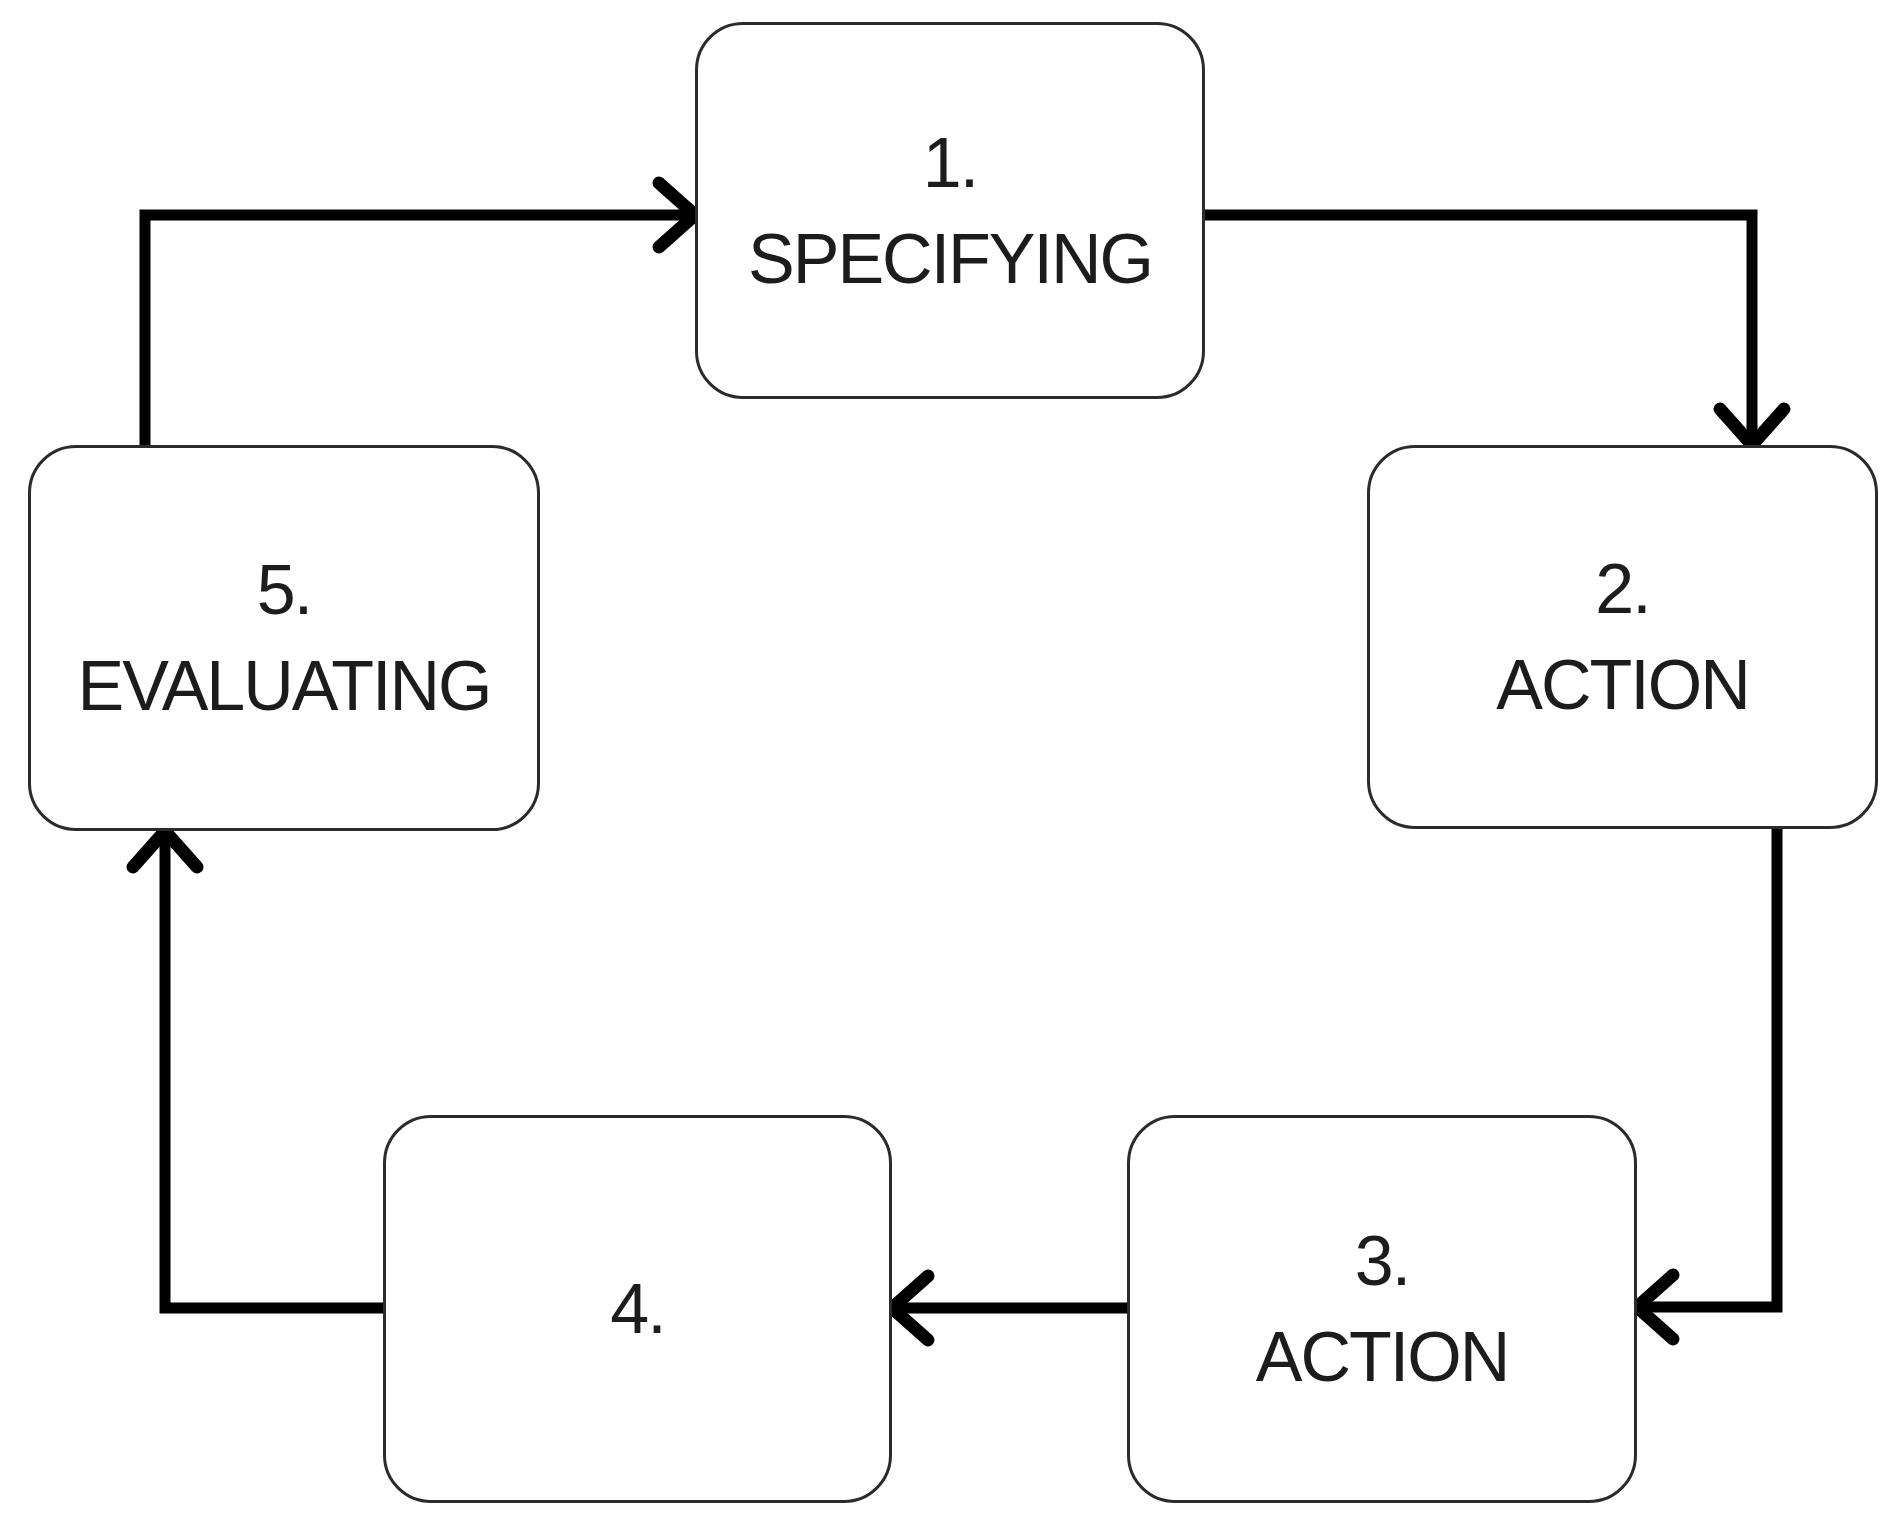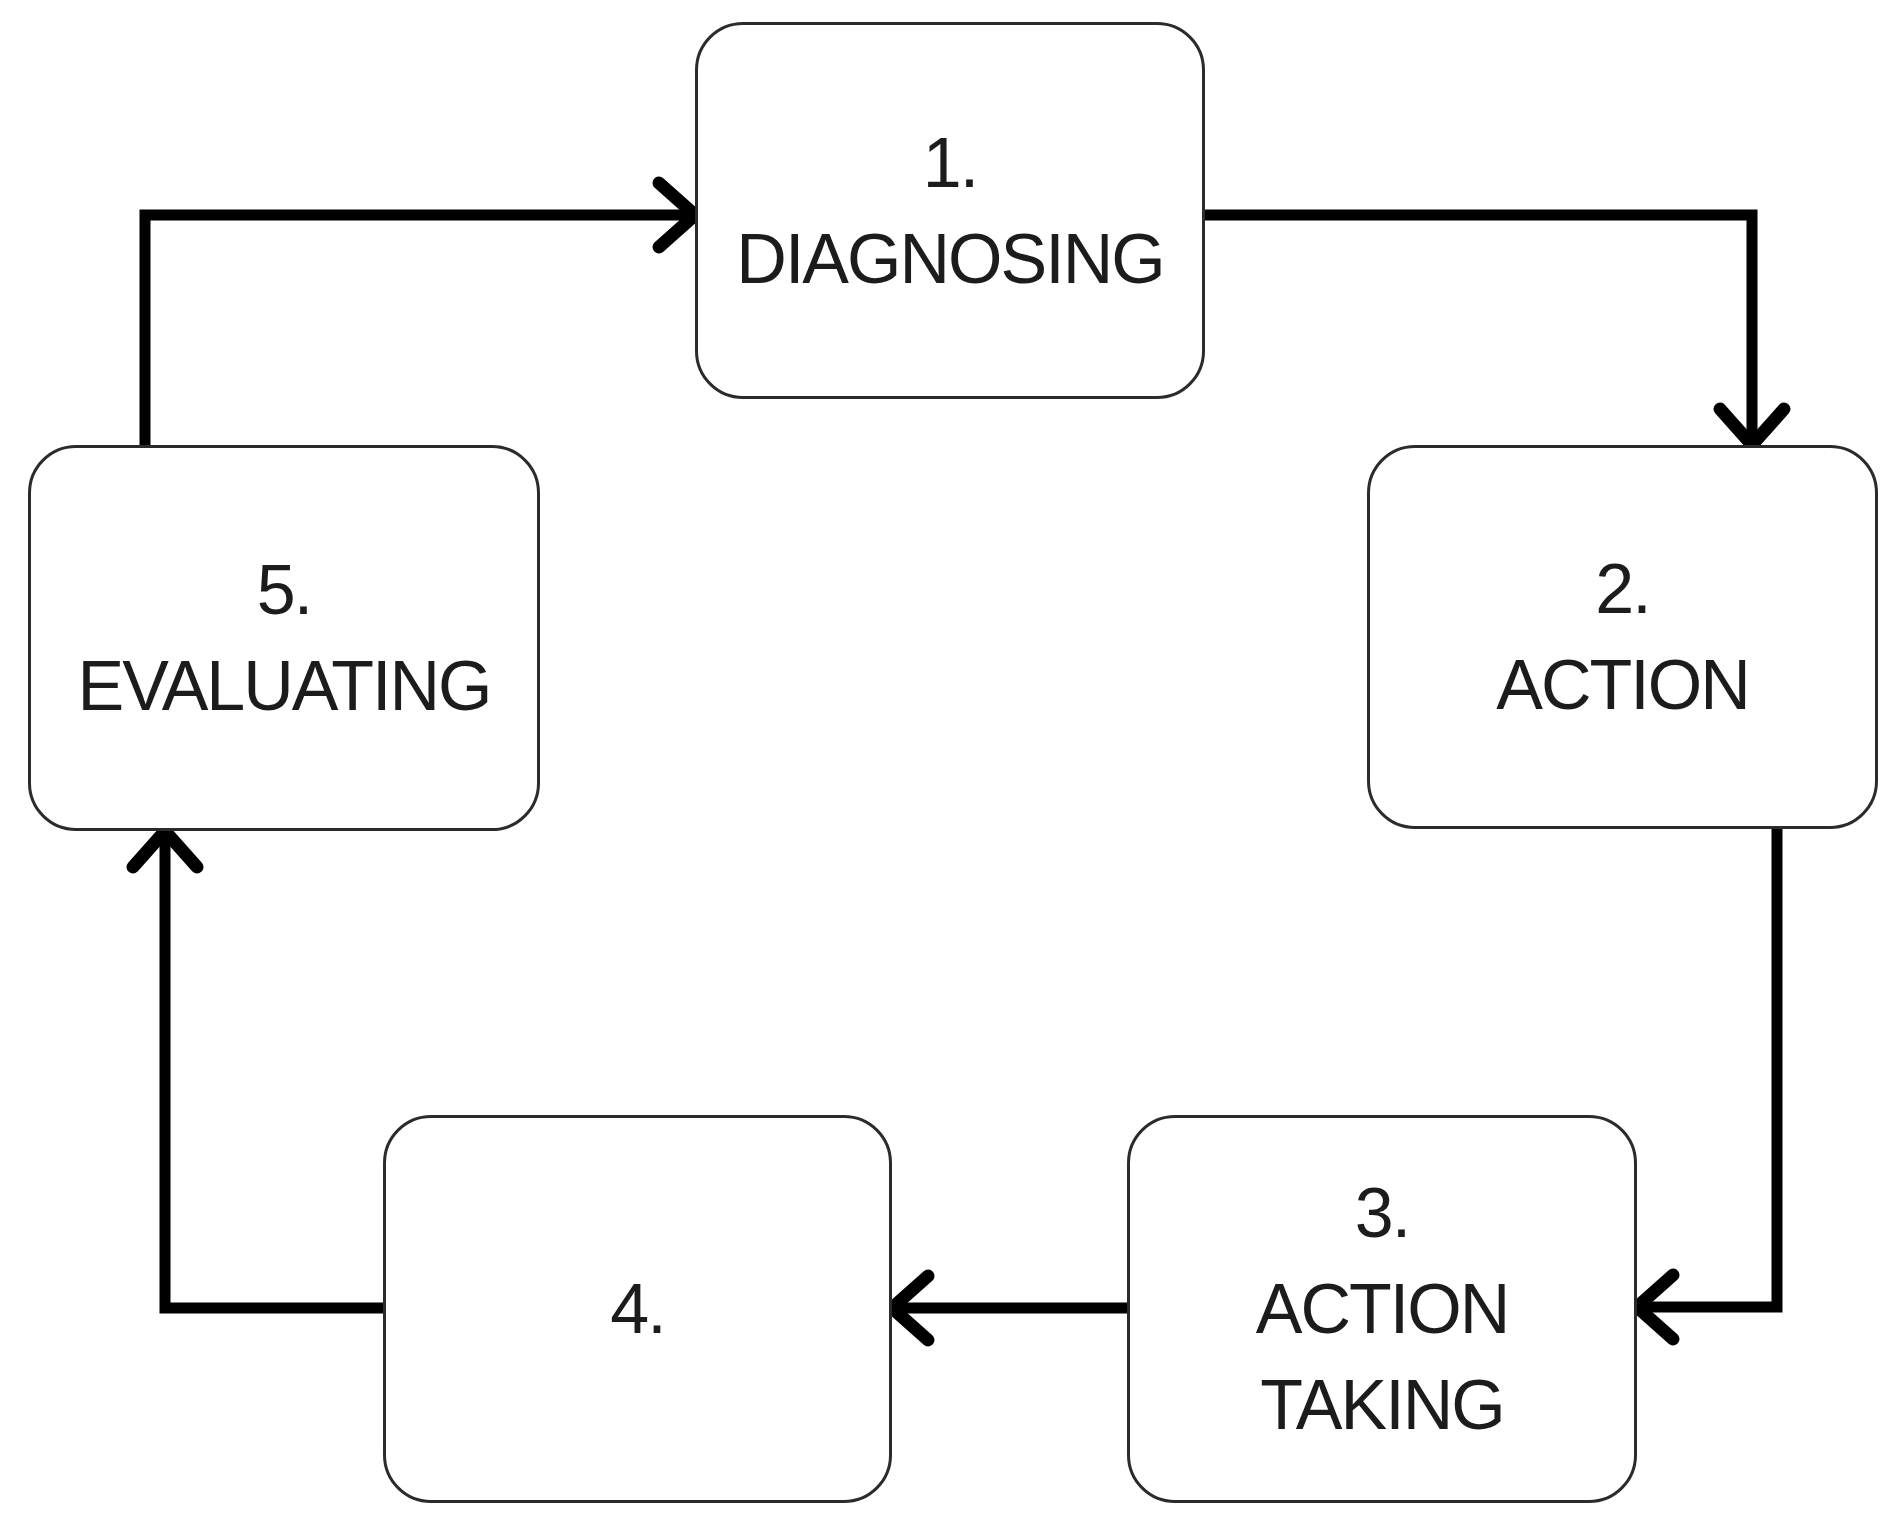--- a/index.html
+++ b/index.html
@@ -67,33 +67,32 @@
 
     <path class="connector-path" d="M 145,445 L 145,215 L 695,215" marker-end="url(#chevron)"></path>
     <path class="connector-path" d="M 1205,215 L 1752,215 L 1752,445" marker-end="url(#chevron)"></path>
     <path class="connector-path" d="M 1777,829 L 1777,1307 L 1637,1307" marker-end="url(#chevron)"></path>
     <path class="connector-path" d="M 1127,1308 L 892,1308" marker-end="url(#chevron)"></path>
     <path class="connector-path" d="M 383,1308 L 165,1308 L 165,831" marker-end="url(#chevron)"></path>
   </svg>
 
   <div class="node node-1">
     <span class="num">1.</span>
-    <span class="line">DIAGNOSING</span>
+    <span class="line">SPECIFYING</span>
     <span class="line"></span>
   </div>
 
   <div class="node node-2">
     <span class="num">2.</span>
     <span class="line">ACTION</span>
   </div>
 
   <div class="node node-3">
     <span class="num">3.</span>
     <span class="line">ACTION</span>
-    <span class="line">TAKING</span>
   </div>
 
   <div class="node node-4">
     <span class="num">4.</span>
     <span class="line"></span>
   </div>
 
   <div class="node node-5">
     <span class="num">5.</span>
     <span class="line">EVALUATING</span>

